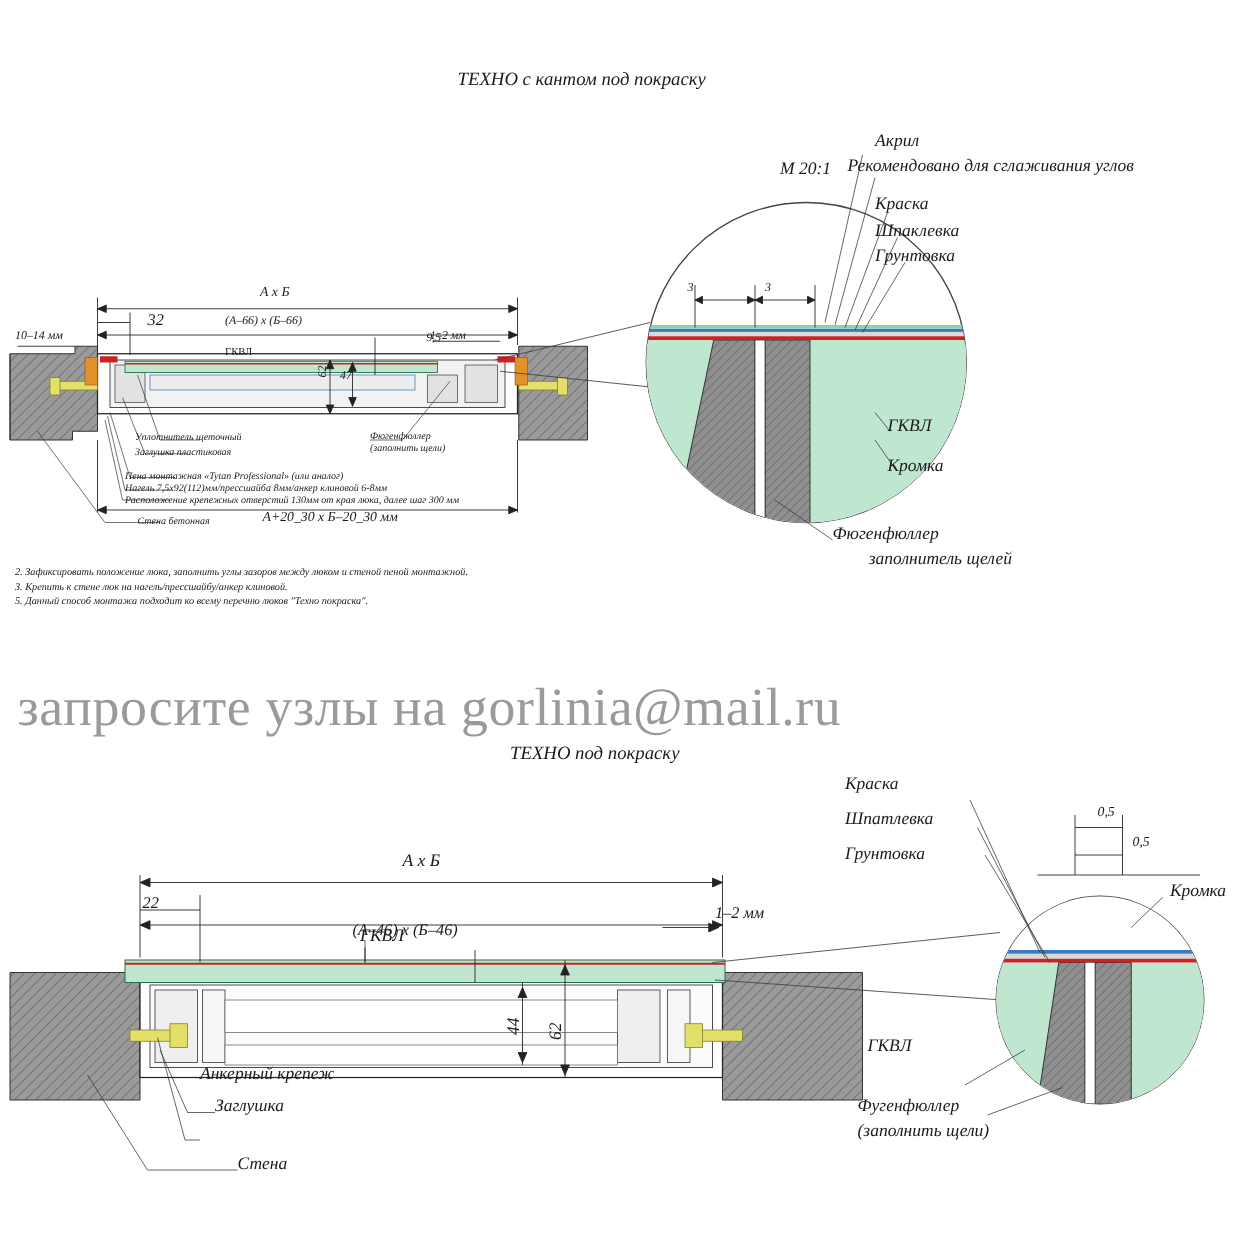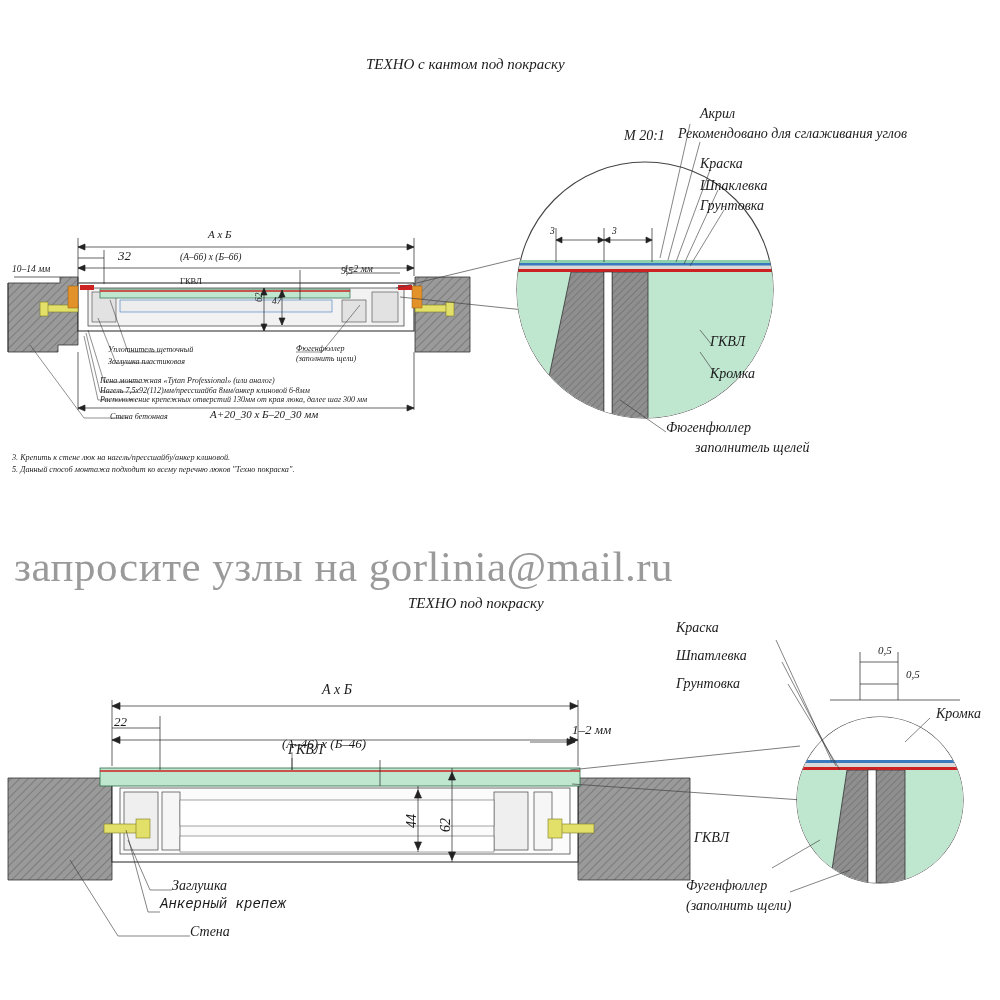--- a/index.html
+++ b/index.html
@@ -297,20 +297,21 @@
 <div class="t lbl-xs" style="left:108px;top:357px;">Заглушка пластиковая</div>
 <div class="t lbl-xs" style="left:100px;top:376px;">Пена монтажная «Tytan Professional» (или аналог)</div>
 <div class="t lbl-xs" style="left:100px;top:386px;">Нагель 7,5х92(112)мм/прессшайба 8мм/анкер клиновой 6-8мм</div>
 <div class="t lbl-xs" style="left:100px;top:395px;">Расположение крепежных отверстий 130мм от края люка, далее шаг 300 мм</div>
 <div class="t lbl-xs" style="left:100px;top:412px;margin-left:10px;">Стена бетонная</div>
 
 <div class="t lbl-xs" style="left:296px;top:344px;">Фюгенфюллер</div>
 <div class="t lbl-xs" style="left:296px;top:354px;">(заполнить щели)</div>
 
 <div class="abs notes" style="left:12px;top:452px;width:660px;">
+  <div>2. Зафиксировать положение люка, заполнить углы зазоров между люком и стеной пеной монтажной.</div>
   <div>3. Крепить к стене люк на нагель/прессшайбу/анкер клиновой.</div>
   <div>5. Данный способ монтажа подходит ко всему перечню люков "Техно покраска".</div>
 </div>
 
 <div class="wm" style="left:14px;top:542px;">запросите узлы на gorlinia@mail.ru</div>
 
 <div class="t ttl" style="left:408px;top:595px;">ТЕХНО под покраску</div>
 
 <div class="t lbl" style="left:676px;top:620px;">Краска</div>
 <div class="t lbl" style="left:676px;top:648px;">Шпатлевка</div>
@@ -324,14 +325,14 @@
 
 <div class="t lbl" style="left:322px;top:682px;">А х Б</div>
 <div class="t lbl-sm" style="left:282px;top:736px;font-size:13px;">(А–46) х (Б–46)</div>
 <div class="t lbl-sm" style="left:114px;top:714px;font-size:13px;">22</div>
 <div class="t lbl-sm" style="left:572px;top:722px;font-size:13px;">1–2 мм</div>
 <div class="t lbl-sm" style="left:288px;top:742px;font-size:14px;">ГКВЛ</div>
 <div class="t lbl-sm" style="left:404px;top:828px;font-size:14px;transform:rotate(-90deg);transform-origin:left top;">44</div>
 <div class="t lbl-sm" style="left:438px;top:832px;font-size:14px;transform:rotate(-90deg);transform-origin:left top;">62</div>
 
 <div class="t lbl" style="left:172px;top:878px;">Заглушка</div>
-<div class="t lbl" style="left:160px;top:896px;font-family:Liberation Mono, monospace;">Анкерный крепеж</div>
+<div class="t lbl" style="left:160px;top:852px;">Анкерный крепеж</div>
 <div class="t lbl" style="left:190px;top:924px;">Стена</div>
 
 </body></html>

